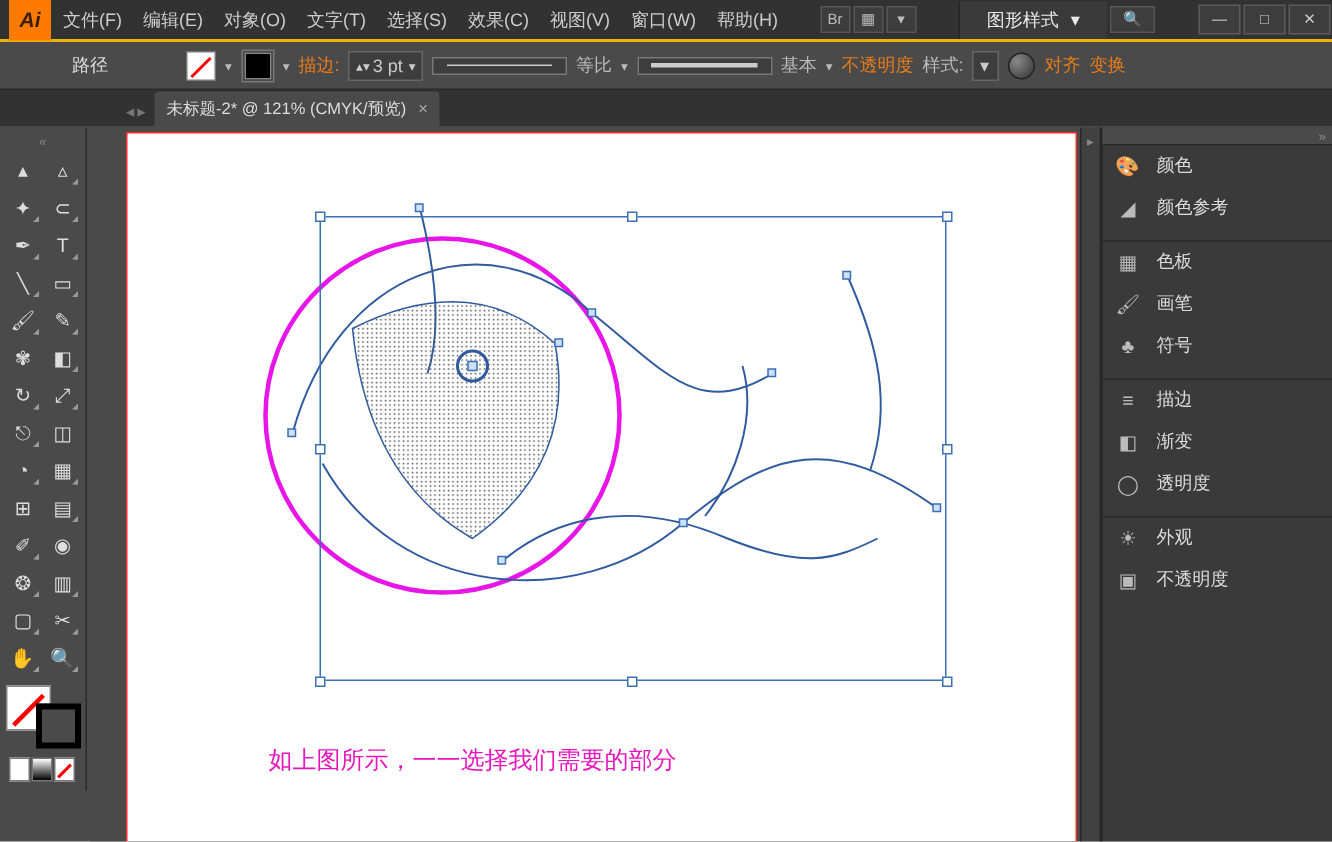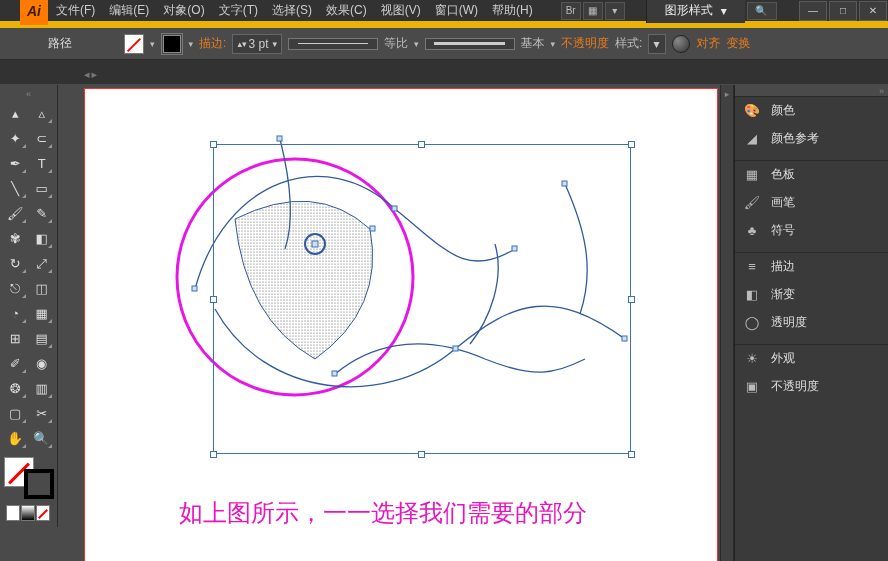--- a/index.html
+++ b/index.html
@@ -2,21 +2,21 @@
 <html><head>
 <meta charset="utf-8">
 <style>
 * { box-sizing: border-box; margin: 0; padding: 0; font-family: "Microsoft YaHei", sans-serif; }
 body { width: 888px; height: 561px; background: #4a4a4a; overflow: hidden; position: relative; }
 .app-icon { width: 28px; height: 28px; background: #ff7b00; display: flex; align-items: center; justify-content: center; color: #3b1e00; font-weight: bold; font-style: italic; font-size: 14px; }
 .window-controls { margin-left: auto; display: flex; }
 .win-btn { width: 28px; height: 20px; background: #3d3d3d; border: 1px solid #5a5a5a; margin: 2px 1px; display:flex;align-items:center;justify-content:center; color:#ccc; font-size:10px; }
 
 
-.menubar { height: 28px; background: #323232; display: flex; align-items: center; padding-left: 20px; color: #ccc; font-size: 12px; gap: 2px; border-bottom: 7px solid #eab308; position: relative; }
+.menubar { height: 28px; background: #323232; display: flex; align-items: center; padding-left: 6px; color: #ccc; font-size: 12px; gap: 2px; border-bottom: 2px solid #eab308; position: relative; }
 .menu-item { padding: 4px 6px; cursor: default; }
 .workspace-switcher { margin-left: auto; padding: 4px 18px; background: #3a3a3a; border-left: 1px solid #222; color:#e8e8e8; font-size:12px; display:flex; align-items:center; gap:8px;}
 .small-ctl { width:20px;height:18px;border:1px solid #555;background:#3d3d3d;display:inline-flex;align-items:center;justify-content:center;color:#bbb;font-size:10px;}
 
 
 .controlbar { height: 32px; background: #4a4a4a; border-bottom: 1px solid #2a2a2a; display: flex; align-items: center; padding: 0 8px; color: #bbb; font-size: 12px; gap: 6px;}
 .ctl-label { color: #ddd; margin-left: 40px; }
 .ctl-box { height: 20px; border: 1px solid #666; background: #3d3d3d; padding: 0 4px; display:inline-flex;align-items:center; color:#ccc; }
 .swatch-nofill { width:20px;height:20px;background:#fff; position:relative; border:1px solid #777;}
 .swatch-nofill::after { content:""; position:absolute; left:0; right:0; top:50%; border-top:2px solid red; transform: rotate(-45deg);}
@@ -54,21 +54,21 @@
 .panel-group-sep { height:8px; border-bottom:1px solid #2a2a2a;}
 .panel-icon { width:18px; height:18px; display:inline-flex; align-items:center; justify-content:center; color:#bbb; font-size:13px;}
 
 
 .canvas-wrap { position:absolute; left:60px; top:85px; right:170px; bottom:0; background:#4a4a4a; overflow:hidden;}
 .canvas-outer { position:absolute; left:24px; top:3px; right:0; bottom:-10px; background:#fff; border:1px solid #ff2a2a;}
 
 
 .sel-rect { position:absolute; border:1px solid #3b6fb6; }
 .handle { position:absolute; width:7px; height:7px; background:#fff; border:1px solid #3b6fb6; }
-.caption { position:absolute; color:#e815bd; font-size:24px; font-family: "SimSun","NSimSun",serif;}
+.caption { position:absolute; color:#e815bd; font-size:16px; font-family: "SimSun","NSimSun",serif;}
 svg.art { position:absolute; }
 .anchor { fill:#cfe0f5; stroke:#3b6fb6; stroke-width:1;}
 
 </style>
 </head>
 <body>
 
 <div class="menubar">
   <div class="app-icon">Ai</div>
   <div class="menu-item">文件(F)</div>
@@ -123,20 +123,24 @@
   <div class="circle-btn"></div>
   <span class="ctl-orange">对齐</span>
   <span class="ctl-orange">变换</span>
 </div>
 
 <div class="tabrow">
   <div class="nav-arrows">
       <span>◂</span>
       <span>▸</span>
     </div>
+  <div class="doc-tab">
+    <span>未标题-2* @ 121% (CMYK/预览)</span>
+    <span class="tab-close">×</span>
+  </div>
 </div>
 
 <div class="toolbox">
   <div style="text-align:center;color:#888;font-size:9px;margin-bottom:2px">«</div>
   <div class="tool-row">
       <div class="tool-btn">▴</div>
       <div class="tool-btn tri">▵</div>
     </div>
   <div class="tool-row">
       <div class="tool-btn tri">✦</div>

